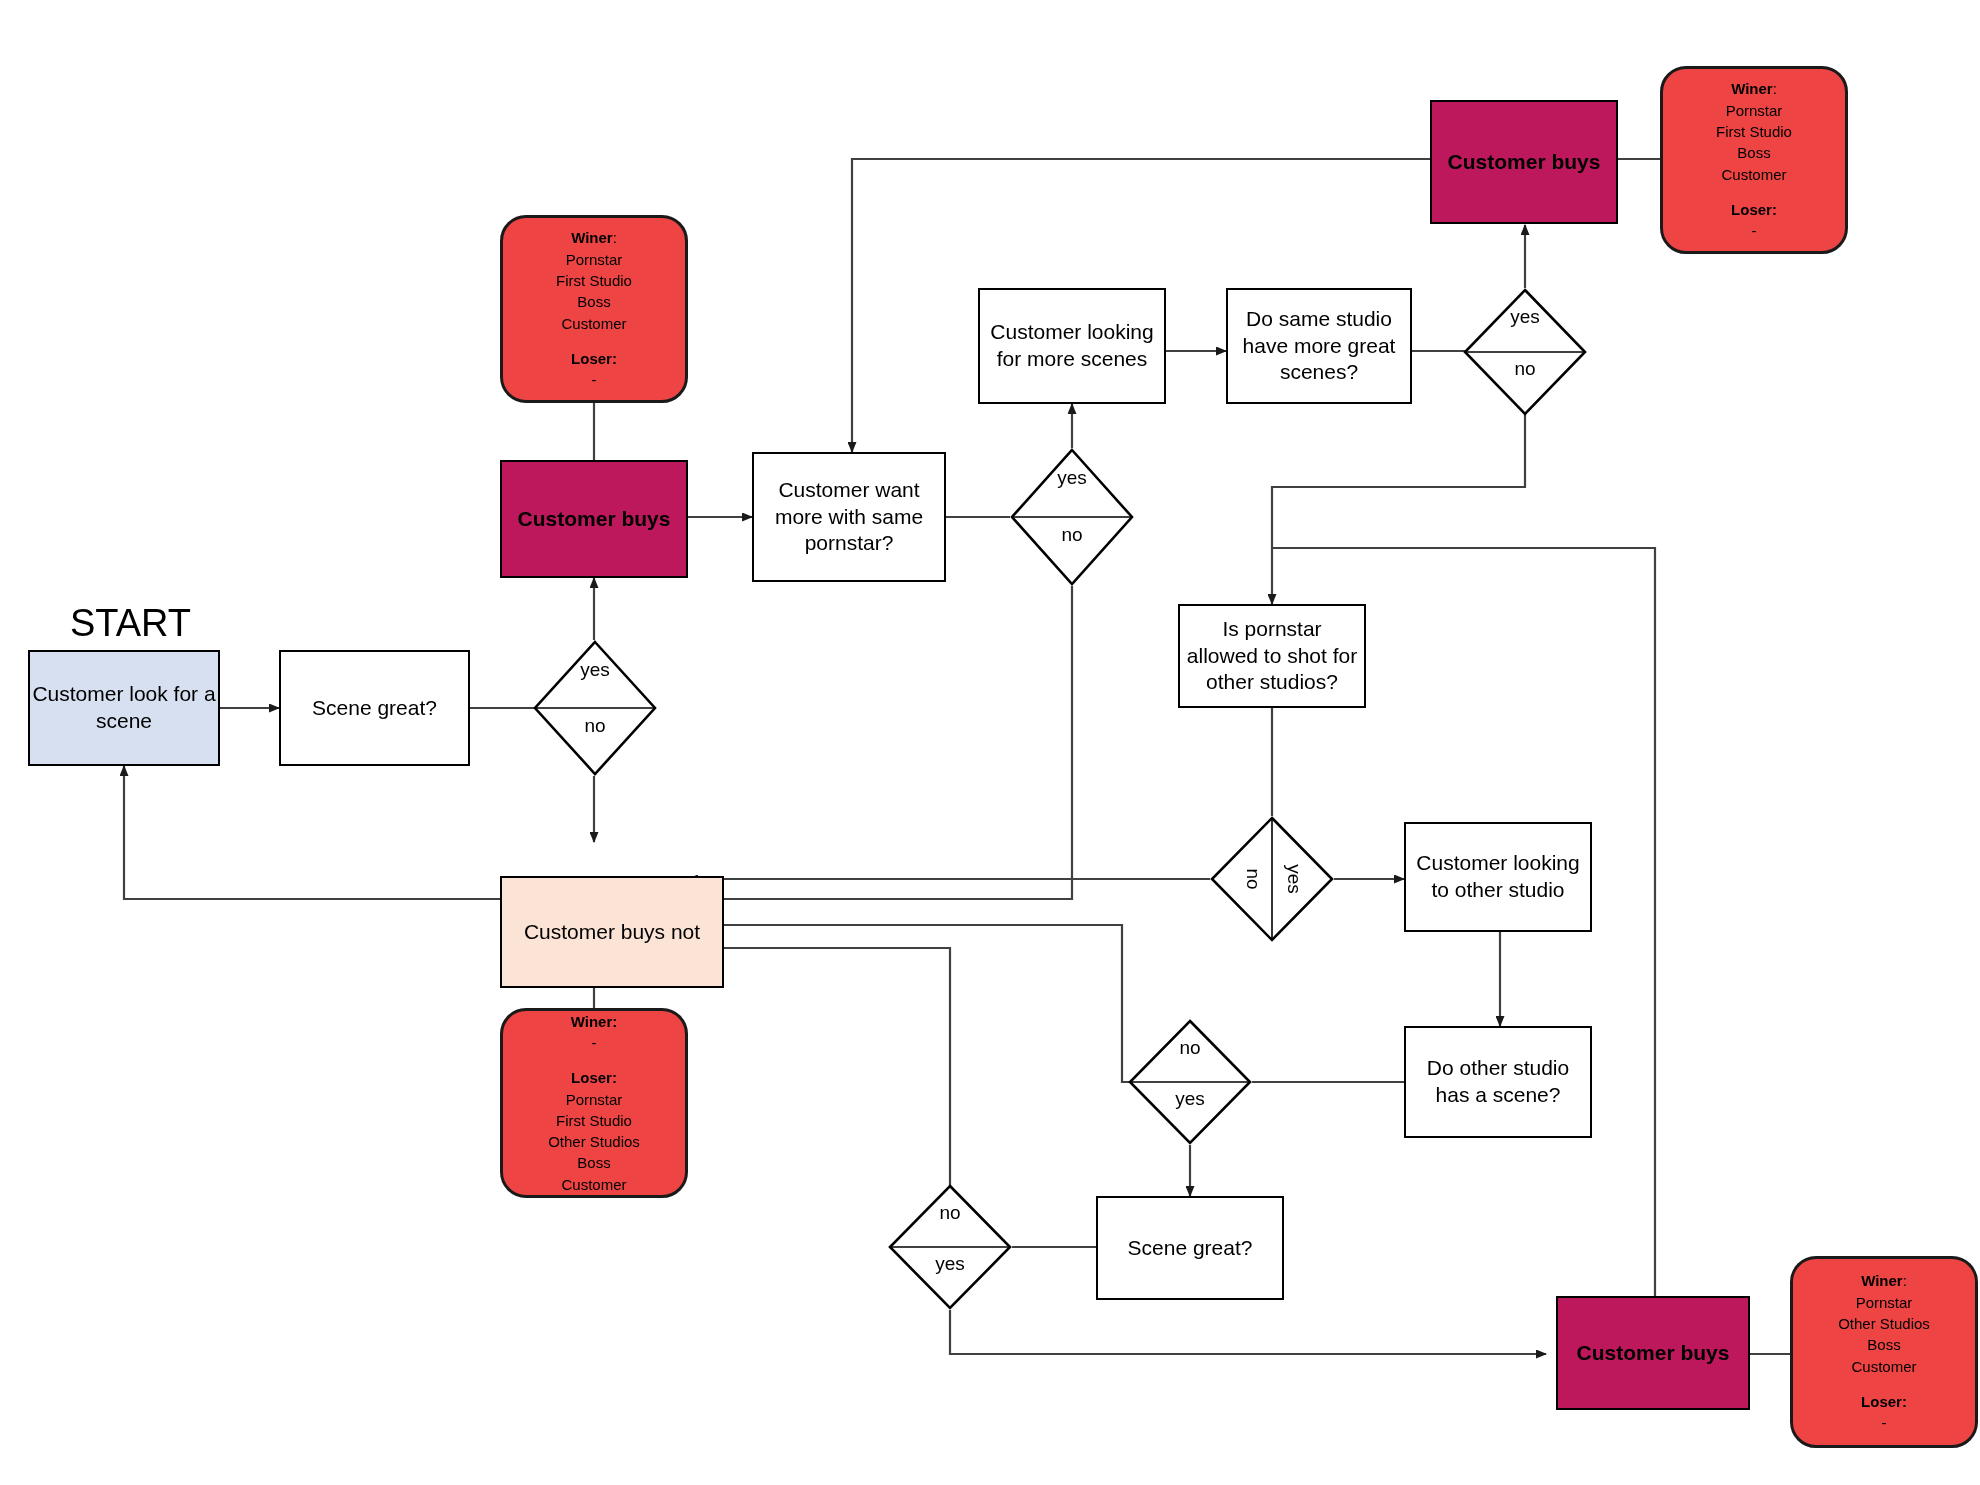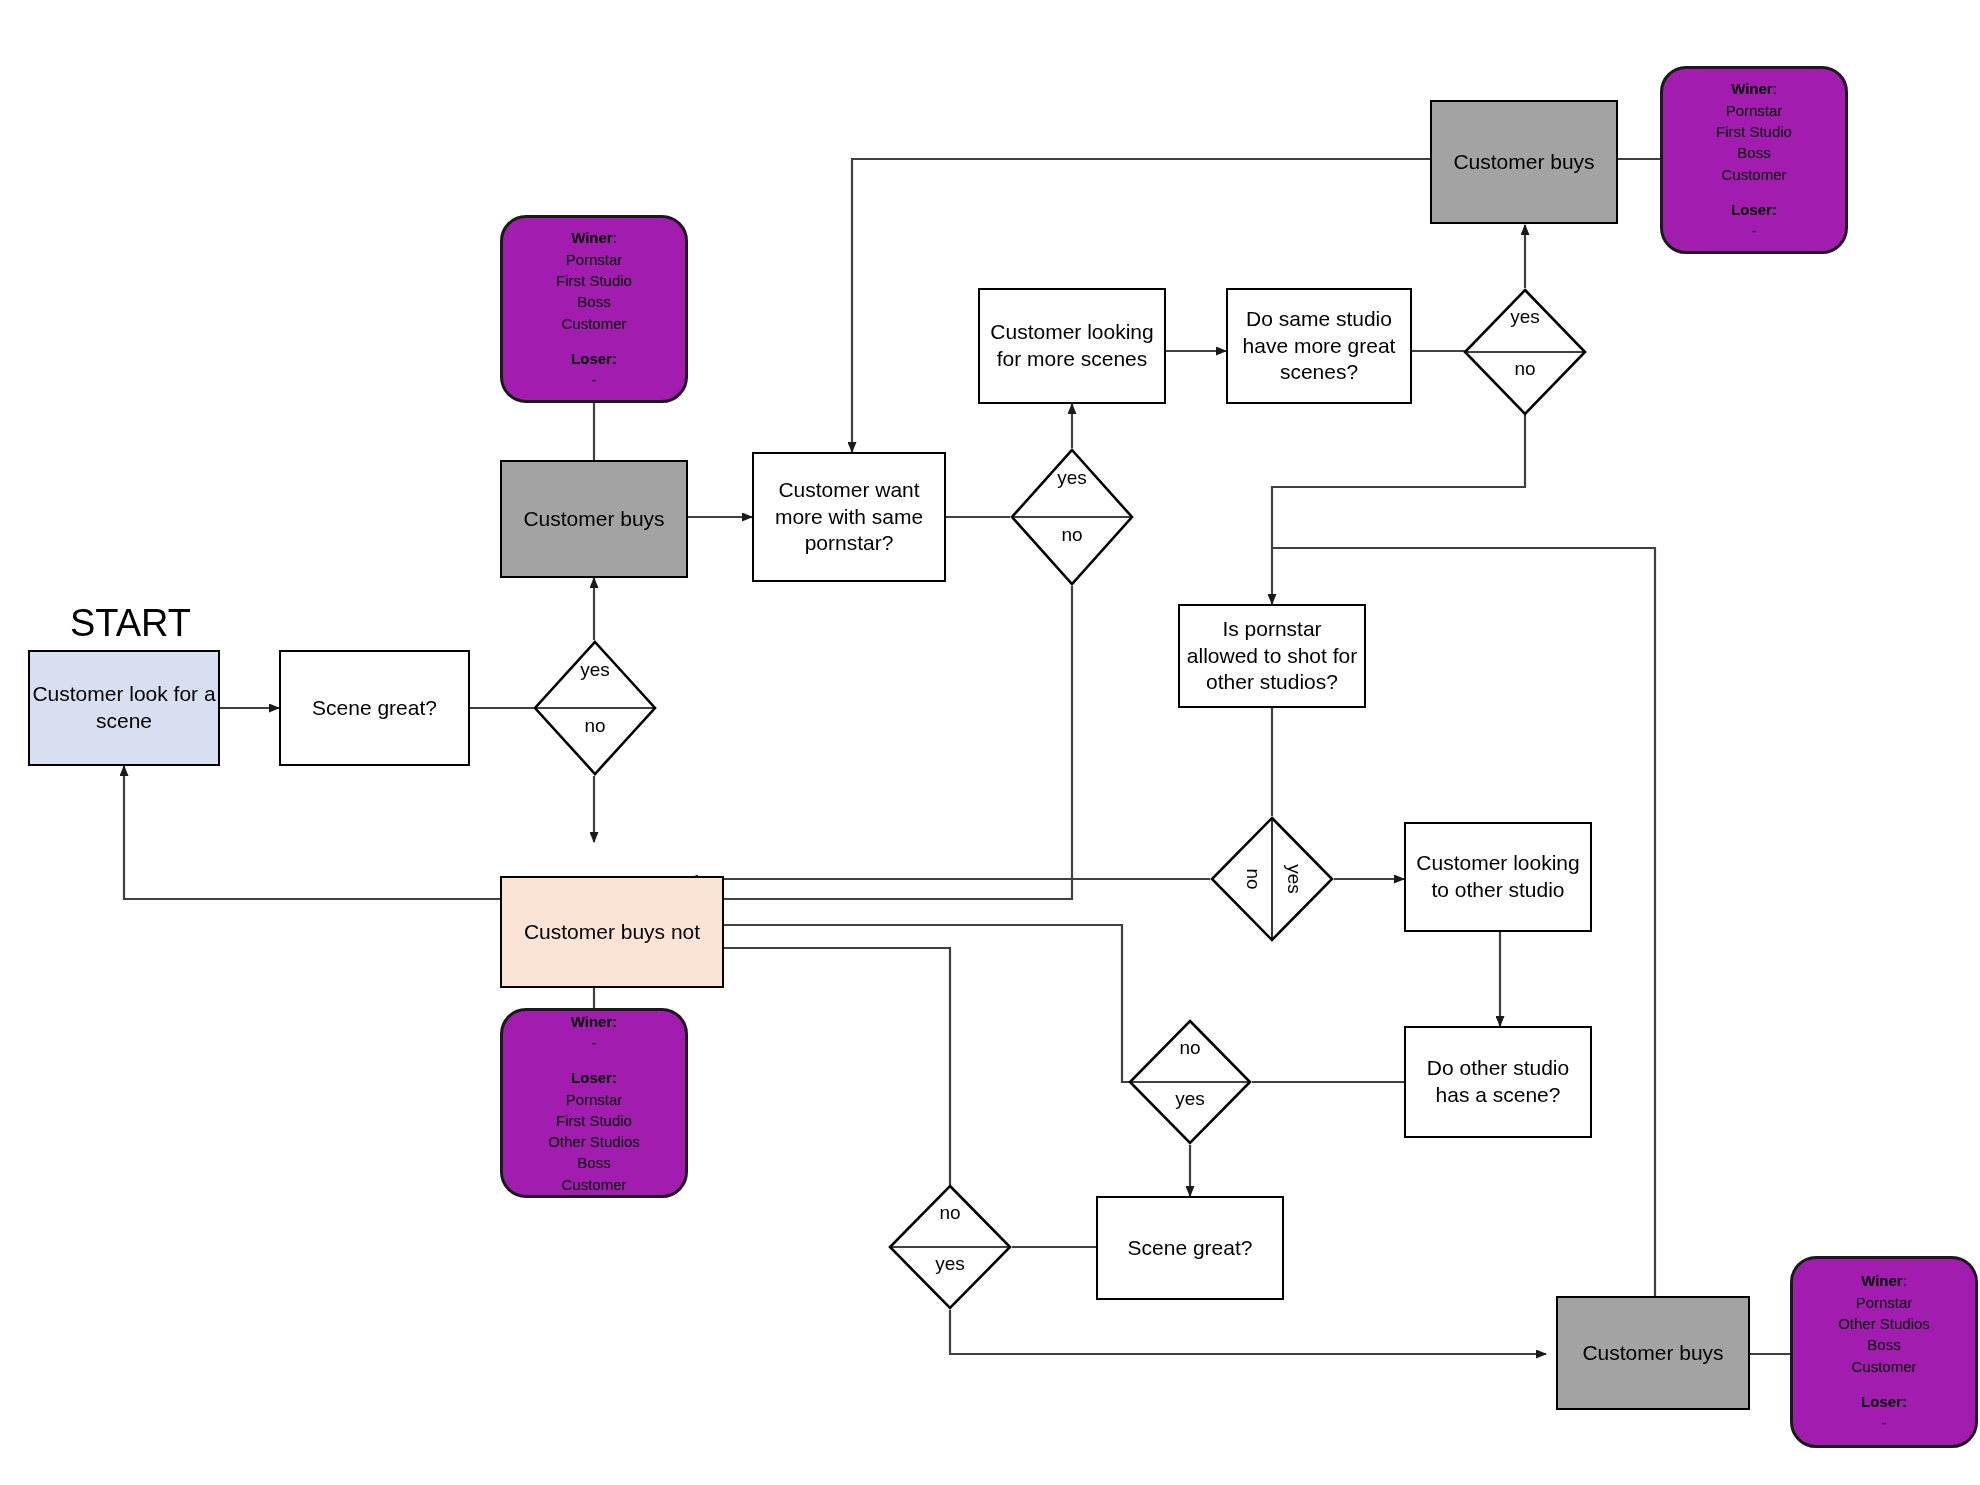--- a/index.html
+++ b/index.html
@@ -2,24 +2,24 @@
 <html><head>
 <meta charset="utf-8">
 <style>
   html,body{margin:0;padding:0;background:#ffffff;}
   body{font-family:"Liberation Sans", sans-serif;}
   #canvas{position:relative;width:1980px;height:1485px;background:#ffffff;overflow:hidden;}
   svg#wires{position:absolute;left:0;top:0;width:1980px;height:1485px;pointer-events:none;}
   .node{position:absolute;box-sizing:border-box;display:flex;align-items:center;justify-content:center;
         text-align:center;border:2.5px solid #000;color:#000;line-height:1.28;}
   .proc{background:#ffffff;font-size:21px;}
-  .green{background:#a3a3a3;font-size:21px;}
+  .green{background:#be185d;font-size:21px;font-weight:bold;}
   .blue{background:#d6e0f0;font-size:21px;}
   .peach{background:#fbe3d5;font-size:21px;}
-  .note{position:absolute;box-sizing:border-box;background:#a21caf;border:3px solid #1a1a1a;
+  .note{position:absolute;box-sizing:border-box;background:#ef4444;border:3px solid #1a1a1a;
         border-radius:26px;display:flex;flex-direction:column;align-items:center;justify-content:center;
         font-size:15px;line-height:1.42;color:#000;text-align:center;}
   .note b{font-weight:bold;}
   .note .gap{height:14px;}
   .dia{position:absolute;}
   .dia .shape{position:absolute;left:0;top:0;width:100%;height:100%;}
   .dia .lbl{position:absolute;font-size:19px;color:#000;white-space:nowrap;
             left:50%;transform:translateX(-50%);}
   .dia .lbl.top{top:14%;}
   .dia .lbl.bot{top:55%;}

